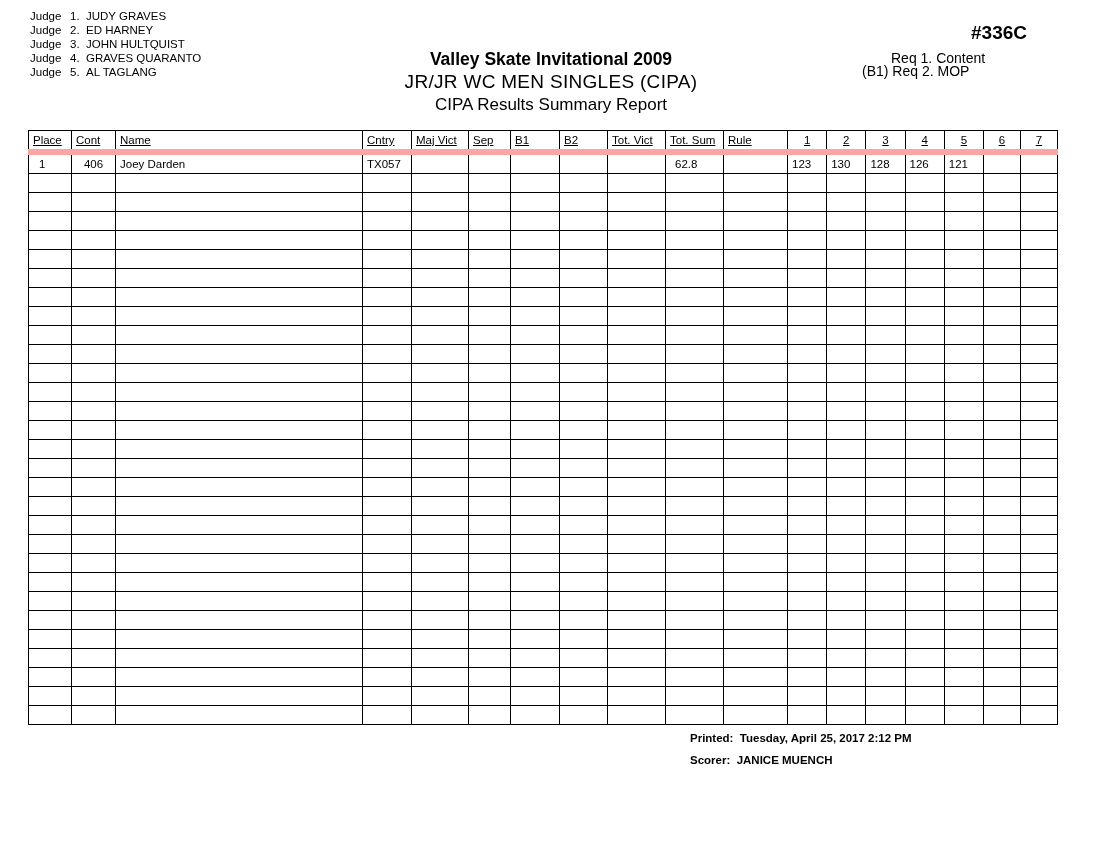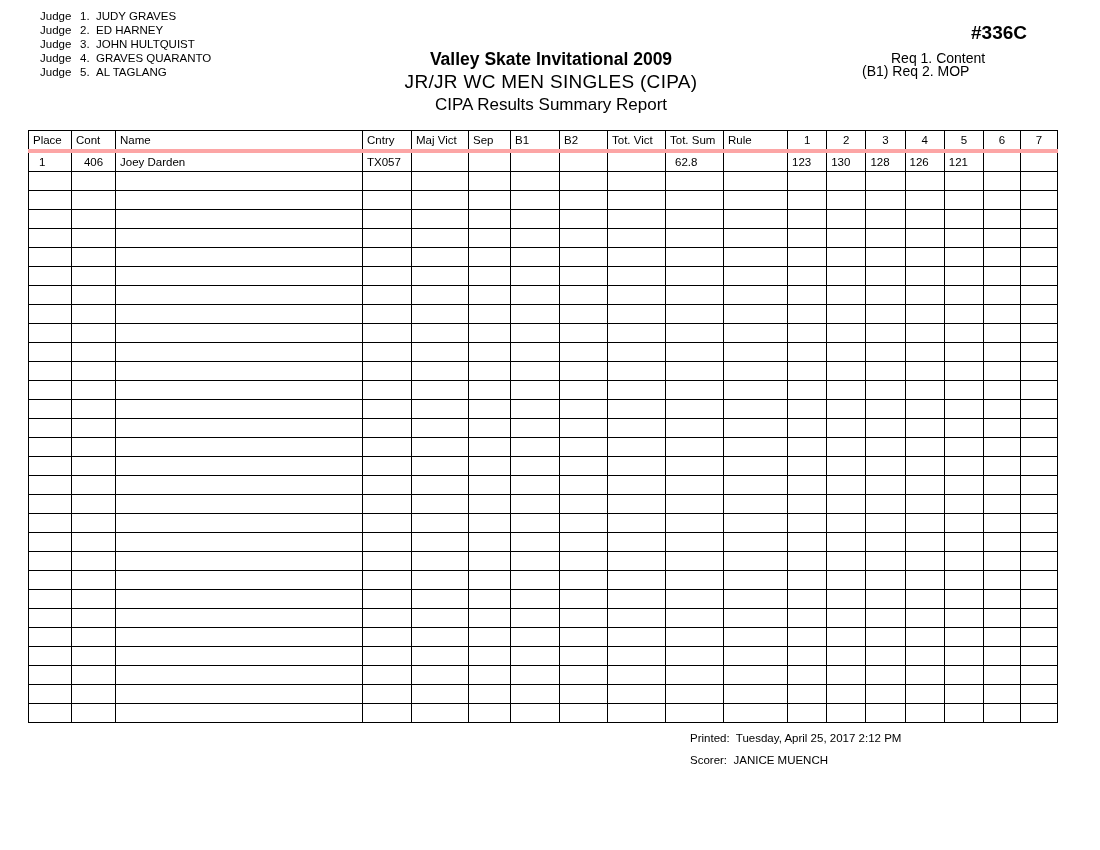--- a/index.html
+++ b/index.html
@@ -1,38 +1,38 @@
 <!DOCTYPE html>
 <html><head>
 <meta charset="utf-8">
 <style>
   html, body { margin:0; padding:0; background:#ffffff; }
   body { width:1100px; height:850px; position:relative; overflow:hidden;
          font-family:"Liberation Sans", sans-serif; color:#000; }
-  .judges { position:absolute; left:30px; top:9px; font-size:11.5px; line-height:14px;margin-left:10px; }
+  .judges { position:absolute; left:30px; top:9px; font-size:11.5px; line-height:14px; }
   .judge-row span { display:inline-block; }
   .judge-row .jl { width:40px; }
   .judge-row .jn { width:16px; }
   .center-head { position:absolute; left:300px; width:502px; top:24px; text-align:center; }
   .event-title { font-size:17.5px; font-weight:bold; line-height:22px;margin-top:24px; }
   .event-sub { font-size:15px; line-height:17px; }
   .event-name { font-size:19px; font-weight:normal; line-height:24px; letter-spacing:0.3px; }
   .report-title { font-size:17px; line-height:22px; }
   .event-num { position:absolute; right:73px; top:22px; font-size:19px; font-weight:bold; }
   .reqs { position:absolute; left:862px; top:52px; font-size:14px; line-height:13px; }
   .reqs .r1 { padding-left:29px; }
   table.results { position:absolute; left:28px; top:130px; border-collapse:collapse;
                   font-size:11.5px; table-layout:fixed; }
   table.results th, table.results td { border:1px solid #000; height:18px; padding:0 4px;
                   font-weight:normal; white-space:nowrap; overflow:hidden; }
-  table.results thead th { border-bottom:4px solid #fca5a5; text-align:left; }
+  table.results thead th { border-bottom:6px solid #fca5a5; text-align:left;text-decoration:underline; }
   table.results th.c, table.results td.c { text-align:center; }
   table.results td.r { text-align:right; padding-right:15px; }
   table.results { border:1.5px solid #000; }
-  .footer { position:absolute; left:690px; top:727px; font-size:11.5px; line-height:22px; }
+  .footer { position:absolute; left:690px; top:727px; font-size:11.5px; line-height:22px;font-weight:bold; }
 </style>
 </head>
 <body>
 
 <div class="judges">
   <div class="judge-row"><span class="jl">Judge</span><span class="jn">1.</span><span>JUDY GRAVES</span></div>
   <div class="judge-row"><span class="jl">Judge</span><span class="jn">2.</span><span>ED HARNEY</span></div>
   <div class="judge-row"><span class="jl">Judge</span><span class="jn">3.</span><span>JOHN HULTQUIST</span></div>
   <div class="judge-row"><span class="jl">Judge</span><span class="jn">4.</span><span>GRAVES QUARANTO</span></div>
   <div class="judge-row"><span class="jl">Judge</span><span class="jn">5.</span><span>AL TAGLANG</span></div>

